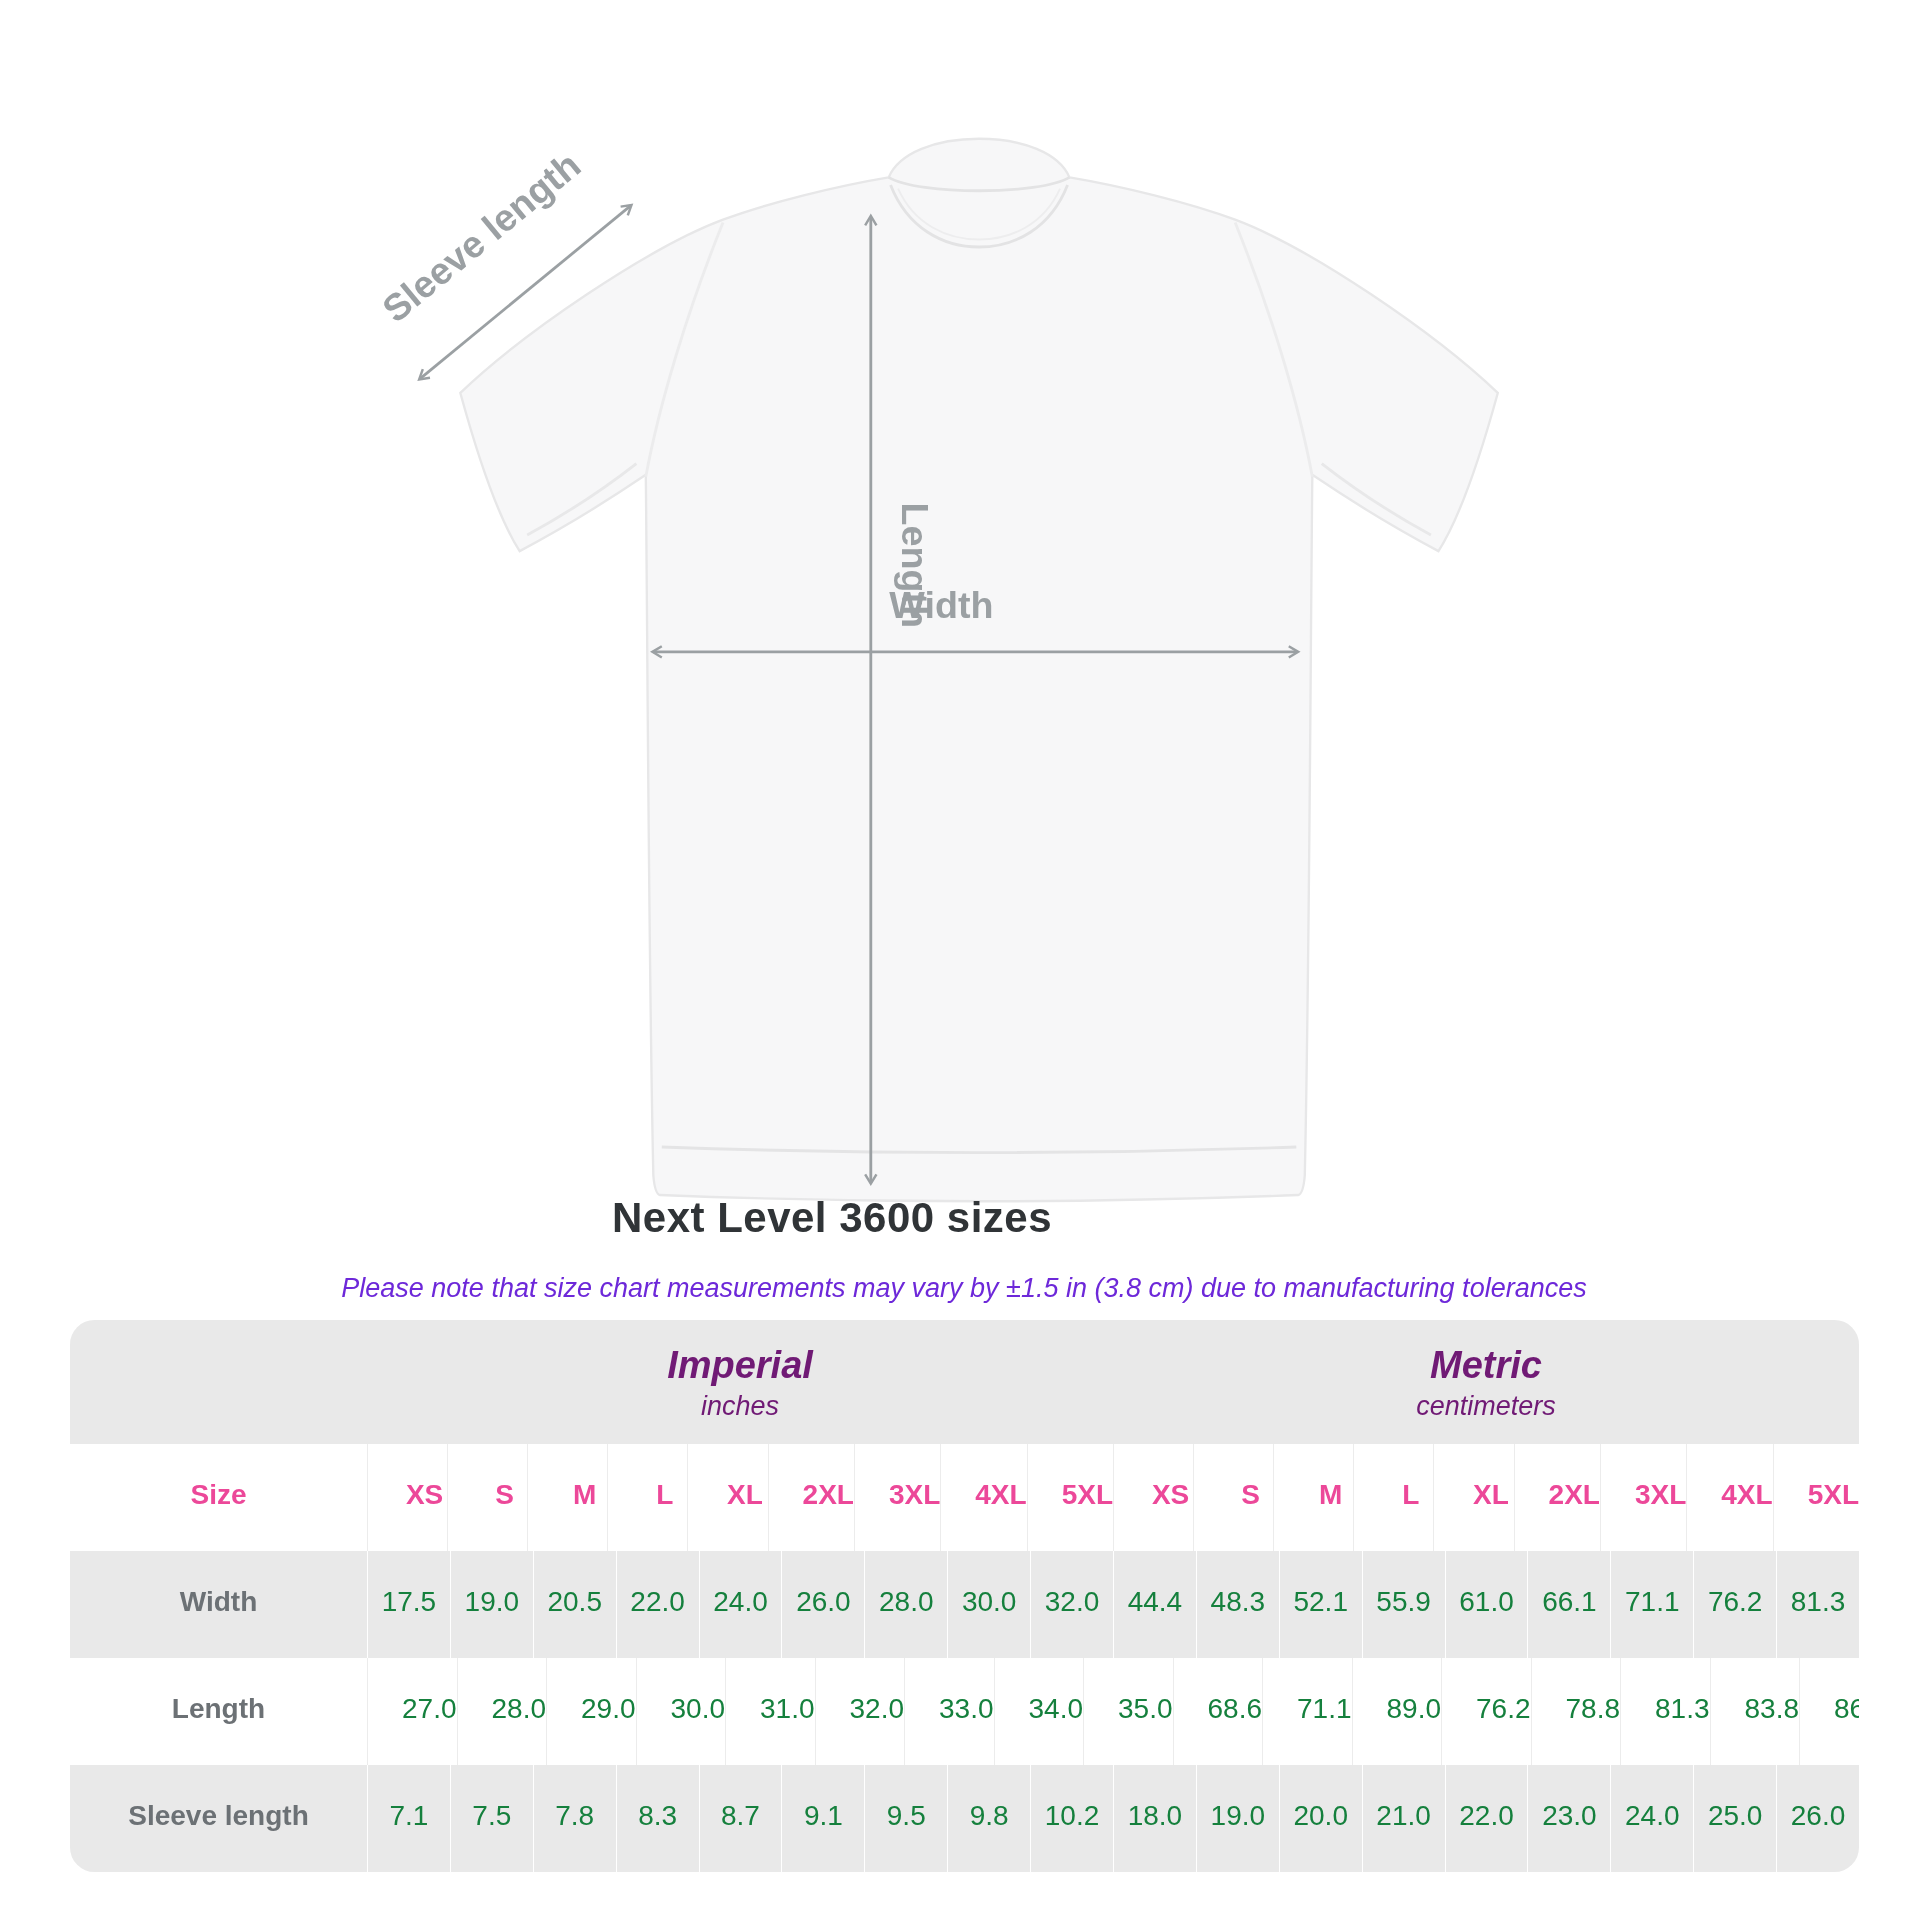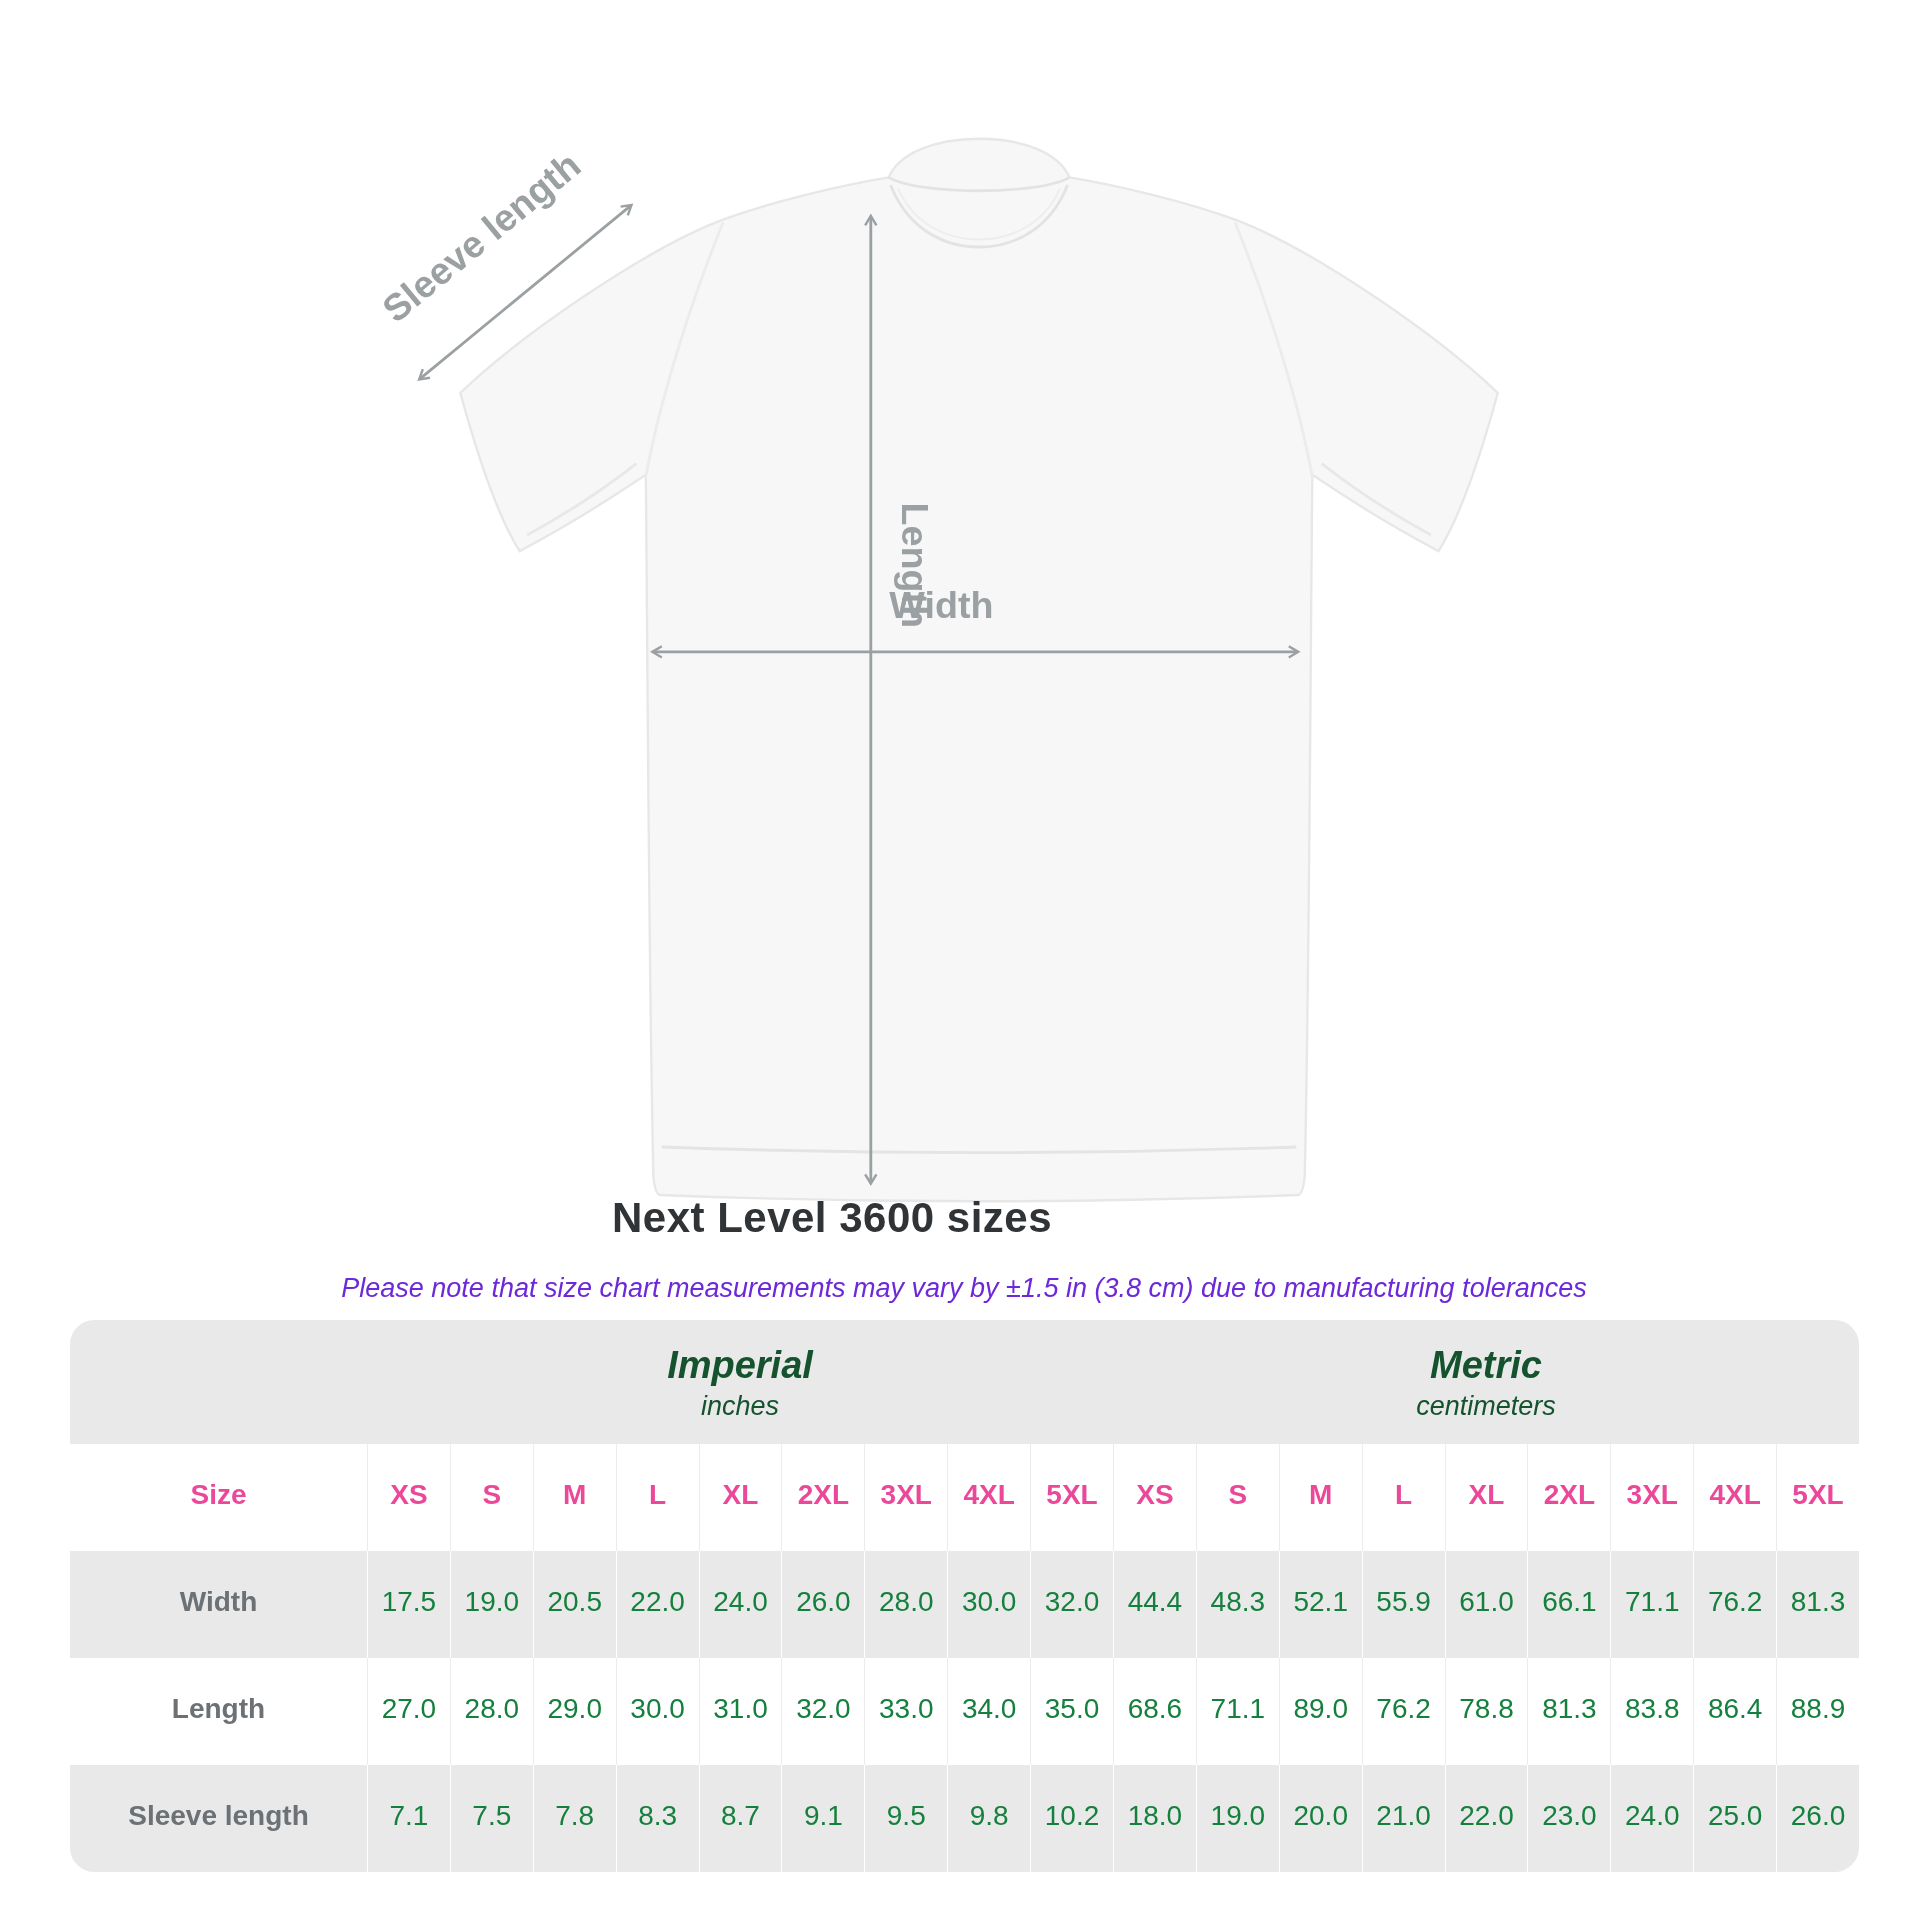--- a/index.html
+++ b/index.html
@@ -22,34 +22,34 @@
   .size-table{
     position:absolute;left:70px;top:1320px;width:1789px;height:552px;
     border-radius:24.5px;overflow:hidden;background:#ffffff;
   }
   .band{
     display:grid;grid-template-columns:297px 1fr 1fr;height:124px;
     background:#e9e9e9;
   }
   .group{
     display:flex;flex-direction:column;align-items:center;justify-content:center;
-    gap:3.8px;padding-top:1.9px;color:#14532d;
+    gap:3.8px;padding-top:1.9px;color:#701a75;
   }
   .group .gname{font-size:38px;font-weight:bold;font-style:italic;}
   .group .gunit{font-size:27px;font-style:italic;}
   .trow{
     display:grid;grid-template-columns:297px repeat(18,1fr);height:107px;
   }
   .row-white{background:#ffffff;}
   .row-gray{background:#e9e9e9;}
   .cell{
     display:flex;align-items:center;justify-content:center;
     font-size:28px;padding-bottom:5.6px;
   }
-  .row-white .cell.sep{border-left:1.9px solid #ececec;}
+  .row-white .cell.sep{border-left:1.9px solid #ececec;padding-left:34px;}
   .row-gray  .cell.sep{border-left:1.9px solid #ffffff;}
   .hcell{font-weight:bold;color:#ec4899;}
   .lcell{font-weight:bold;color:#6c7175;}
   .vcell{color:#15803d;}
 </style>
 </head>
 <body>
 
 <div class="page">
 

